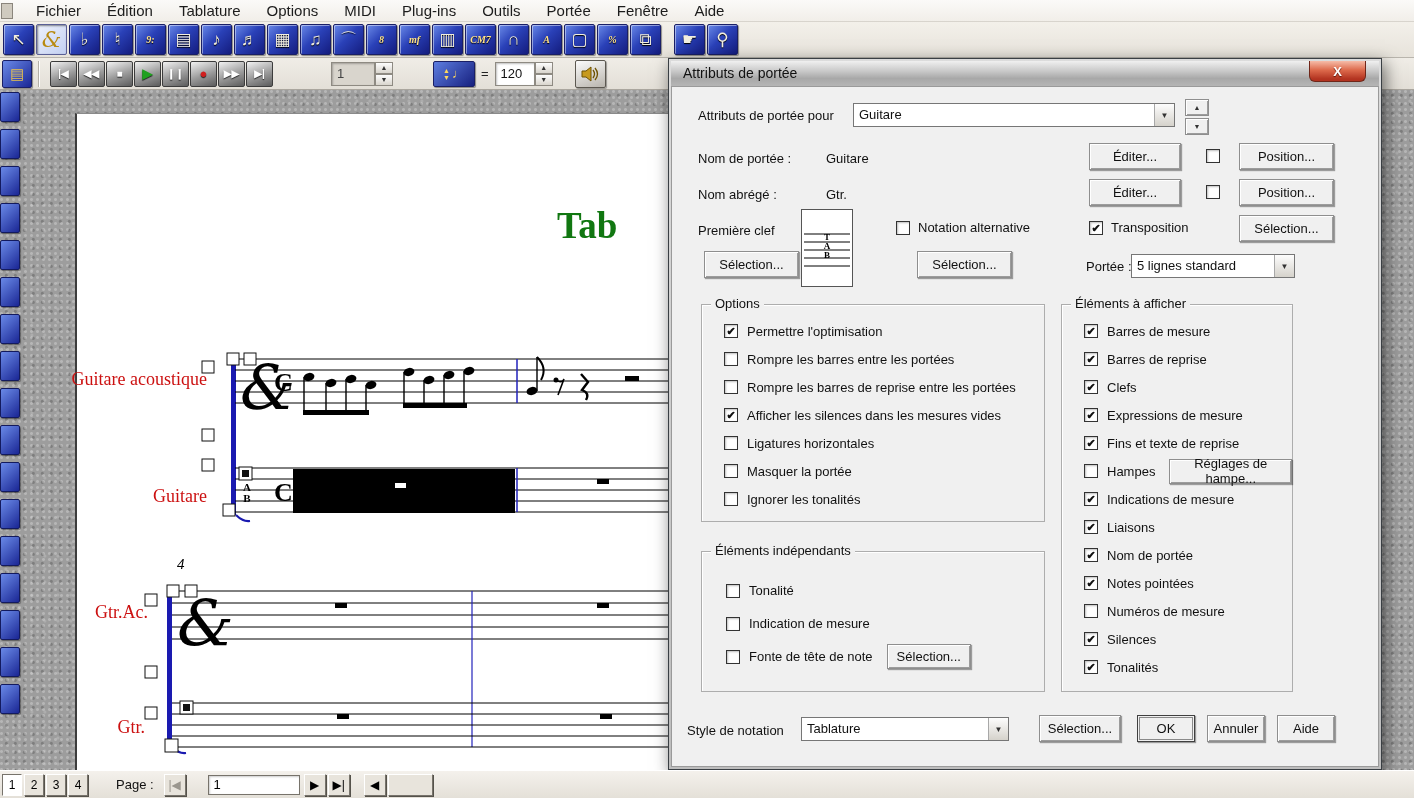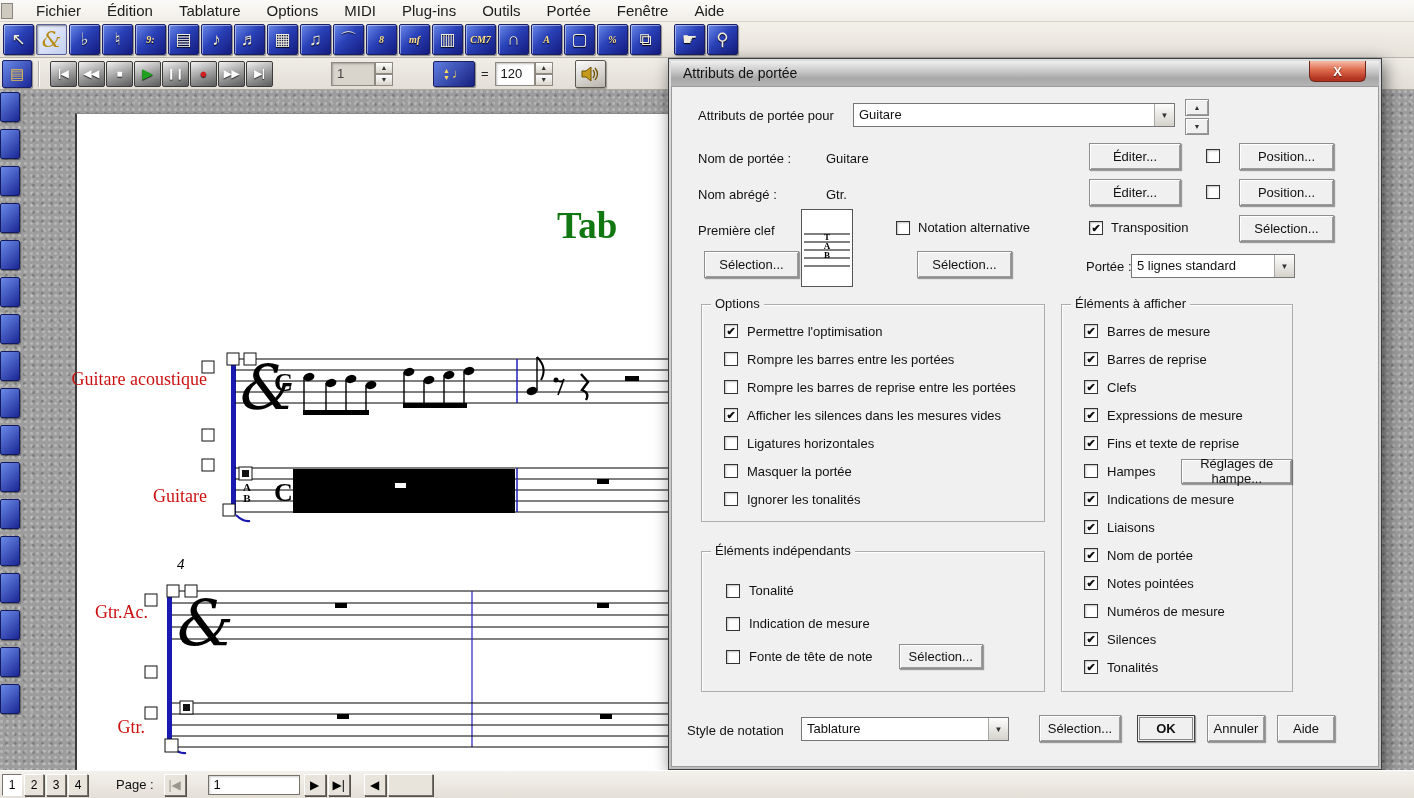--- a/index.html
+++ b/index.html
@@ -99,22 +99,22 @@
     background:linear-gradient(180deg,#f6bca8 0%,#dd6a4c 45%,#b23320 90%);
     border:1px solid #6f2619; border-top:none; border-radius:0 0 6px 6px;
     color:#fff; font-weight:bold; font-size:13px; text-shadow:0 1px 1px #5a1208; cursor:pointer; }
   .dlg-body { position:absolute; left:2px; top:27px; width:708px; height:681px; background:#f0f0f0;
     border:1px solid #9a9a9a; }
   .ctrl { position:absolute; }
   .lbl { font-size:13px; color:#111; white-space:nowrap; }
   .btn { background:#f0f0f0; border:1px solid #8e8e8e; font-size:13px; color:#111;
     box-shadow:inset 1px 1px 0 #fff, inset -1px -1px 0 #9c9c9c, 1px 1px 1px rgba(0,0,0,.35);
     display:flex; align-items:center; justify-content:center; cursor:pointer; }
-  .btn.default { border:1px solid #404040; box-shadow:inset 0 0 0 1px #f0f0f0, inset 0 0 0 2px #8a8a8a, 1px 1px 1px rgba(0,0,0,.35);font-weight:bold; }
-  .btn.inline { position:static; height:25px; padding:0 9px; margin-left:26px; }
+  .btn.default { border:1px solid #404040; box-shadow:inset 0 0 0 1px #f0f0f0, inset 0 0 0 2px #8a8a8a, 1px 1px 1px rgba(0,0,0,.35); }
+  .btn.inline { position:static; height:25px; padding:0 9px; margin-left:14px; }
   .combo { display:flex; background:#fff; border:1px solid #767676; height:24px; }
   .combo-val { flex:1; font-size:13px; padding:3px 5px; white-space:nowrap; overflow:hidden; }
   .combo-dd { width:20px; background:linear-gradient(180deg,#fdfdfd,#d5d2cb); border-left:1px solid #a8a8a8;
     font-size:8px; color:#333; display:flex; align-items:center; justify-content:center; cursor:pointer; }
   .cb { width:14px; height:14px; flex:none; background:#fff; border:1px solid #333;
     box-shadow:inset 1px 1px 2px rgba(0,0,0,.25); font-size:11px; line-height:12px; text-align:center;
     font-weight:bold; color:#111; cursor:pointer; }
   .cb-inlinelabel { margin-left:8px; font-size:13px; }
   .cbpair { display:flex; align-items:center; }
   .grp { border:1px solid #adadad; box-shadow:inset 1px 1px 0 #fff; }

